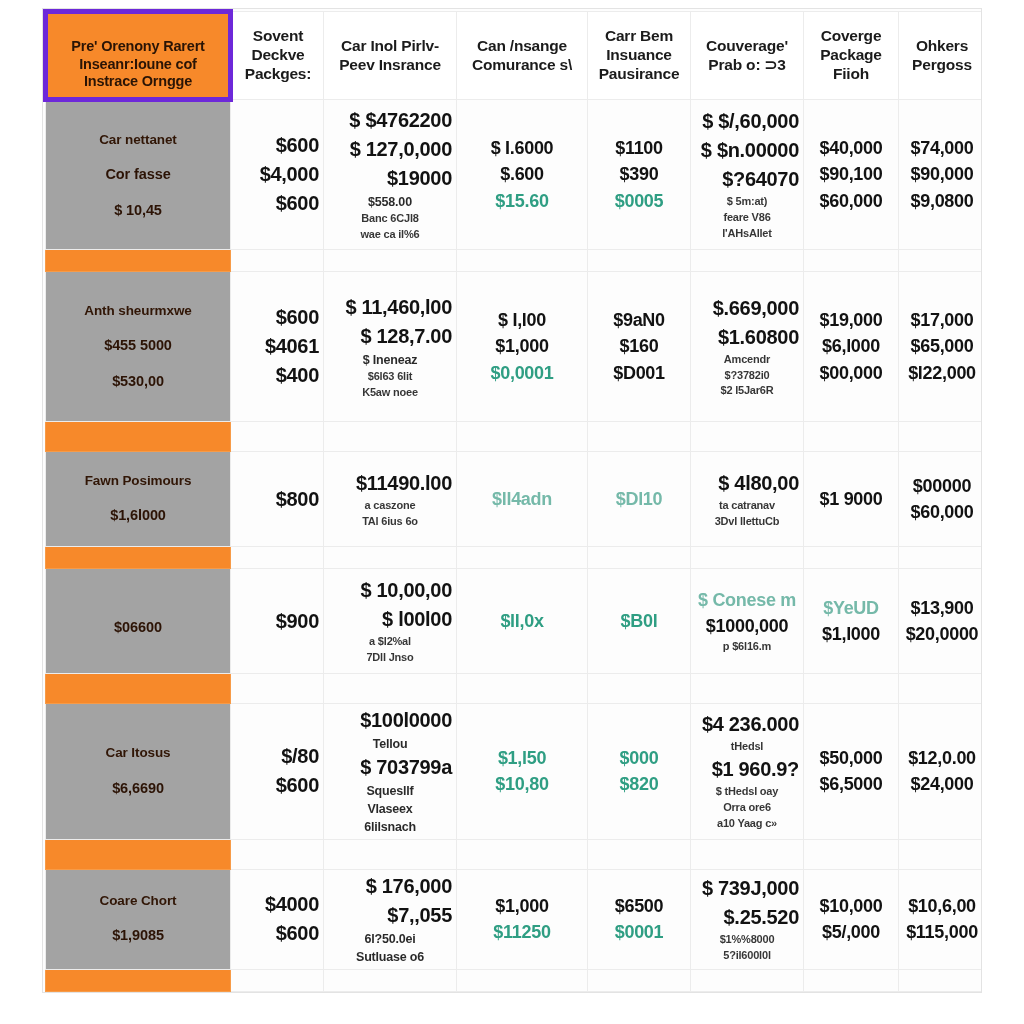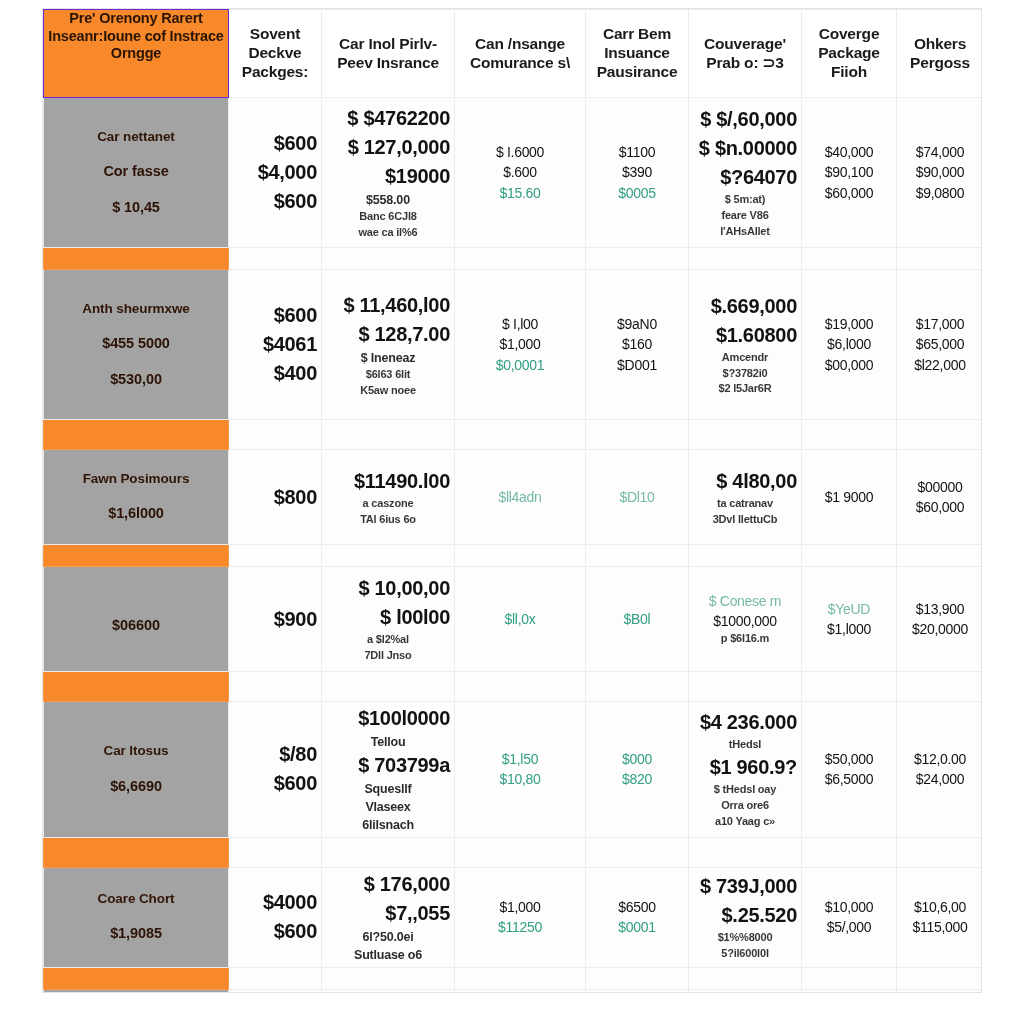--- a/index.html
+++ b/index.html
@@ -73,23 +73,23 @@
     padding-top: 11px;
     border-top: none;
     letter-spacing: -0.2px;
   }
   thead th.head-label {
     background: #f7892a;
     color: #2a1405;
     font-size: 14.5px;
     font-weight: 700;
     vertical-align: top;
-    padding-top: 0;
+    padding-top: 24px;
     border-color: #f2till;
-    border: 1px solid #6d28d9;
+    border: 5px solid #6d28d9;
   }
 
   
   td.label-cell {
     background: #a3a3a3;
     color: #311606;
     font-size: 13.5px;
     font-weight: 700;
     text-align: center;
     border-color: #f79b48;
@@ -109,21 +109,21 @@
   td.val {
     text-align: center;
     color: #121212;
     font-size: 19px;
     font-weight: 700;
     line-height: 1.45;
     letter-spacing: -0.3px;
   }
   td.val .line      { display: block; }
   td.val .big       { font-size: 20px; font-weight: 700; text-align: right; }
-  td.val .mid       { font-size: 14px; font-weight: 400; }
+  td.val .mid       { font-size: 18px; font-weight: 700; }
   td.val .small     { font-size: 12.5px; font-weight: 700; letter-spacing: -0.2px; opacity: .9; }
   td.val .tiny      { font-size: 11px;  font-weight: 700; letter-spacing: -0.2px; opacity: .85; }
   td.val .teal      { color: #2f9e83; }
   td.val .teal-fade { color: #75b9a9; }
 
   
   .blur-1 { filter: blur(0.35px); }
 
   td.spacer-cell { background: #fdfdfd; border-color: #f2f2f2; }
   td.label-cell.spacer-cell { background: #f7892a; border-color: #f79b48; }

